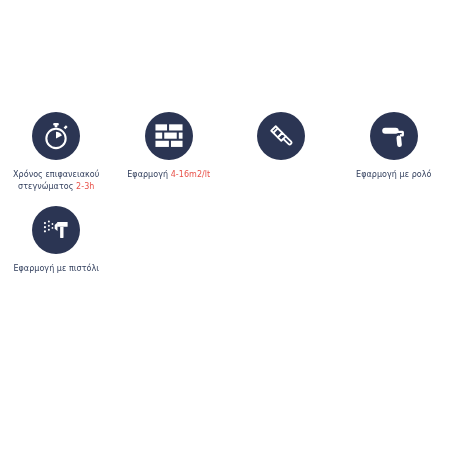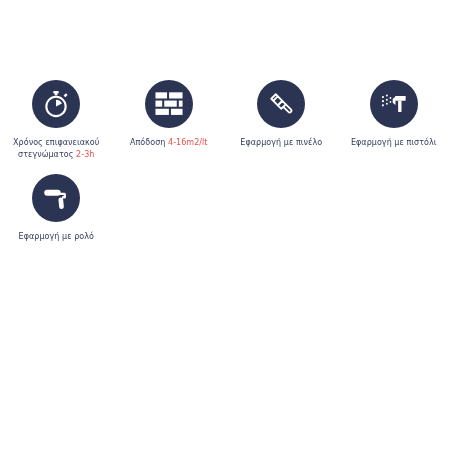--- a/index.html
+++ b/index.html
@@ -7,21 +7,21 @@
     padding: 0;
   }
   body {
     width: 450px;
     height: 450px;
     background: #ffffff;
     font-family: "DejaVu Sans", "Liberation Sans", sans-serif;
     overflow: hidden;
   }
   #feature-grid {
-    padding-top: 80px;
+    padding-top: 112px;
     display: grid;
     grid-template-columns: repeat(4, 1fr);
     row-gap: 14px;
     column-gap: 0px;
   }
   .feature-item {
     display: flex;
     flex-direction: column;
     align-items: center;
     padding: 0 6px;
@@ -82,37 +82,51 @@
             <rect x="15.1" y="0.5" width="14.4" height="6.6"></rect>
             <rect x="0.5" y="9.3" width="7.2" height="6.6"></rect>
             <rect x="9.9" y="9.3" width="13.4" height="6.6"></rect>
             <rect x="25.5" y="9.3" width="4.0" height="6.6"></rect>
             <rect x="0.5" y="18.1" width="14.4" height="6.6"></rect>
             <rect x="17.1" y="18.1" width="12.4" height="6.6"></rect>
           </g>
         </svg>
       </span>
     </div>
-    <div class="feature-label"><span>Απόδοση </span><span class="hl">4-16m2/lt</span></div>
+    <div class="feature-label"><span>Εφαρμογή </span><span class="hl">4-16m2/lt</span></div>
   </div>
 
   <div class="feature-item">
     <div class="icon-circle">
       <span>
         <svg width="30" height="30" viewBox="0 0 32 32" fill="none">
           <g stroke="#ffffff" stroke-width="1.9" stroke-linejoin="round" stroke-linecap="round" fill="none">
             <path d="M5.6 10.4 L10.4 5.6 L17.4 12.6 L12.6 17.4 Z"></path>
             <path d="M12.0 8.4 L8.4 12.0"></path>
             <path d="M17.4 12.6 L12.6 17.4 L16.3 21.1 L21.1 16.3 Z"></path>
             <path d="M21.1 16.3 L26.6 21.8 A1.9 1.9 0 0 1 23.9 24.5 L18.4 19.0"></path>
           </g>
         </svg>
       </span>
     </div>
-    <div class="feature-label"><span>Εφαρμογή με πινέλο</span><span class="hl"></span></div>
+  </div>
+
+  <div class="feature-item">
+    <div class="icon-circle">
+      <span>
+        <svg width="30" height="30" viewBox="0 0 32 32" fill="none">
+          <g fill="#ffffff">
+            <rect x="3.4" y="7.2" width="17.6" height="6.4" rx="3.2"></rect>
+            <path d="M19.4 10.4 L25.0 10.4 A1.6 1.6 0 0 1 26.6 12.0 L26.6 15.0 A1.6 1.6 0 0 1 25.0 16.6 L22.4 16.6 L22.4 14.2 L24.2 14.2 L24.2 12.8 L19.4 12.8 Z"></path>
+            <rect x="19.0" y="15.4" width="5.0" height="12.4" rx="2.5" transform="rotate(-6 21.5 21.6)"></rect>
+          </g>
+        </svg>
+      </span>
+    </div>
+    <div class="feature-label"><span>Εφαρμογή με ρολό</span><span class="hl"></span></div>
   </div>
 
   <div class="feature-item">
     <div class="icon-circle">
       <span>
         <svg width="30" height="30" viewBox="0 0 32 32" fill="none">
           <g fill="#ffffff">
             <circle cx="4.2" cy="8.6" r="1.15"></circle>
             <circle cx="4.2" cy="13.0" r="1.15"></circle>
             <circle cx="4.2" cy="17.4" r="1.15"></circle>
@@ -124,28 +138,13 @@
             <path d="M14.6 10.6 L17.6 8.0 L17.6 17.0 L14.6 14.6 Z"></path>
             <rect x="17.2" y="7.4" width="11.2" height="5.2" rx="0.6"></rect>
             <rect x="20.4" y="12.4" width="3.6" height="12.2" rx="0.5"></rect>
           </g>
         </svg>
       </span>
     </div>
     <div class="feature-label"><span>Εφαρμογή με πιστόλι</span><span class="hl"></span></div>
   </div>
 
-  <div class="feature-item">
-    <div class="icon-circle">
-      <span>
-        <svg width="30" height="30" viewBox="0 0 32 32" fill="none">
-          <g fill="#ffffff">
-            <rect x="3.4" y="7.2" width="17.6" height="6.4" rx="3.2"></rect>
-            <path d="M19.4 10.4 L25.0 10.4 A1.6 1.6 0 0 1 26.6 12.0 L26.6 15.0 A1.6 1.6 0 0 1 25.0 16.6 L22.4 16.6 L22.4 14.2 L24.2 14.2 L24.2 12.8 L19.4 12.8 Z"></path>
-            <rect x="19.0" y="15.4" width="5.0" height="12.4" rx="2.5" transform="rotate(-6 21.5 21.6)"></rect>
-          </g>
-        </svg>
-      </span>
-    </div>
-    <div class="feature-label"><span>Εφαρμογή με ρολό</span><span class="hl"></span></div>
-  </div>
-
 </div>
 
 </body></html>

